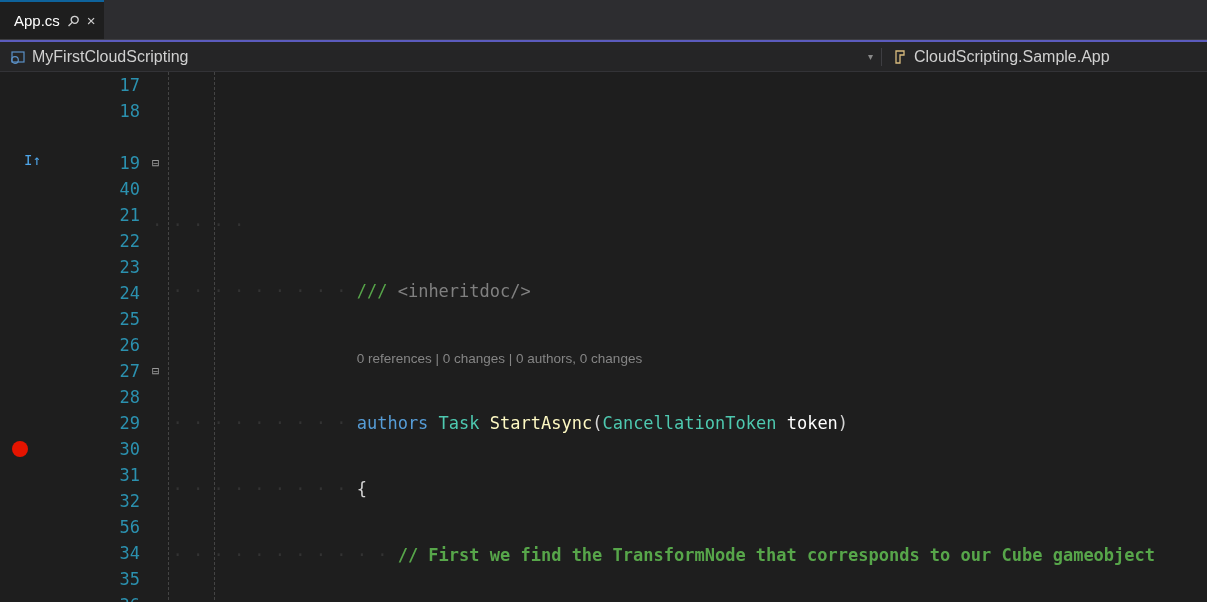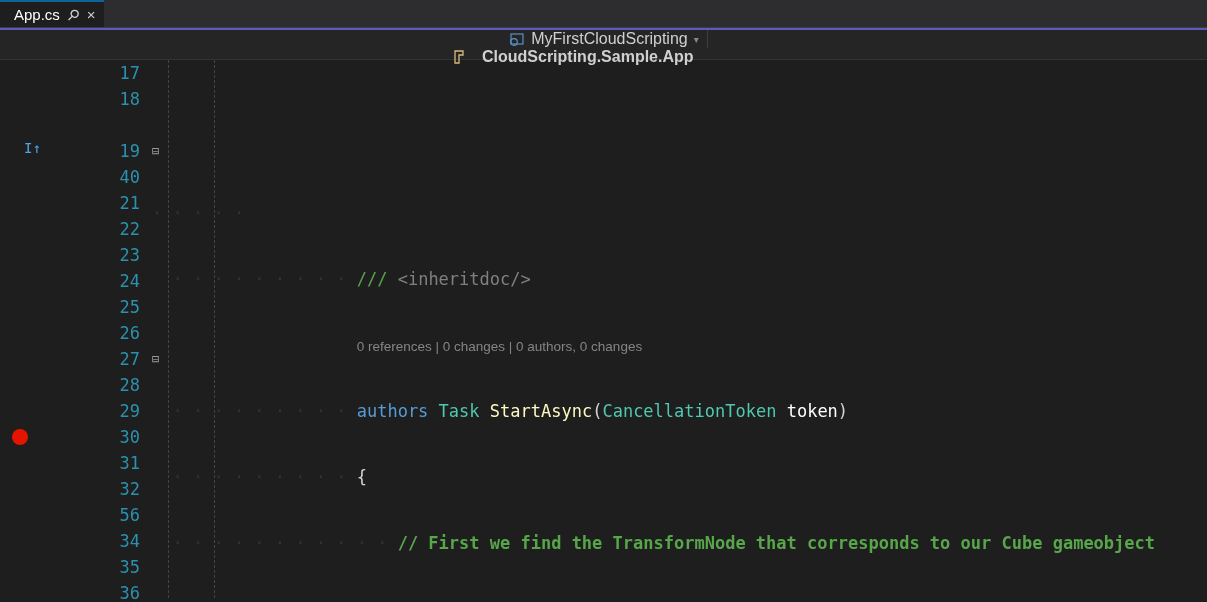--- a/index.html
+++ b/index.html
@@ -7,21 +7,21 @@
     width: 1207px;
     height: 602px;
     background: #1e1e1e;
     font-family: Consolas, monospace;
     font-size: 17px;
     color: #d4d4d4;
     overflow: hidden;
     position: relative;
   }
   .tab-bar {
-    height: 28px;
+    height: 40px;
     background: #2d2d30;
     border-bottom: 1px solid #3e3e42;
     display: flex;
     align-items: center;
   }
   .tab {
     height: 100%;
     background: #1e1e1e;
     color: #fff;
     display: flex;
@@ -37,37 +37,35 @@
   .breadcrumbs {
     height: 32px;
     background: #252526;
     display: flex;
     align-items: center;
     font-family: "Segoe UI", sans-serif;
     font-size: 16px;
     color: #d0d0d0;
     border-top: 2px solid #5b5bbd;
     border-bottom: 1px solid #333337;
-    flex-direction: column;
   }
   .bc-left {
     flex: 1;
     display: flex;
     align-items: center;
     padding-left: 10px;
     gap: 6px;
     border-right: 1px solid #3e3e42;
   }
   .bc-right {
     width: 325px;
     display: flex;
     align-items: center;
     padding-left: 10px;
-    gap: 15px;
-    font-weight: bold;
+    gap: 6px;
   }
   .bc-icon {
     width: 16px; height: 16px;
     display: inline-flex;
     align-items: center;
     justify-content: center;
     font-size: 12px;
     color: #a0a0f0;
   }
   .chev { color: #888; font-size: 10px; margin-left: auto; margin-right: 8px; }

